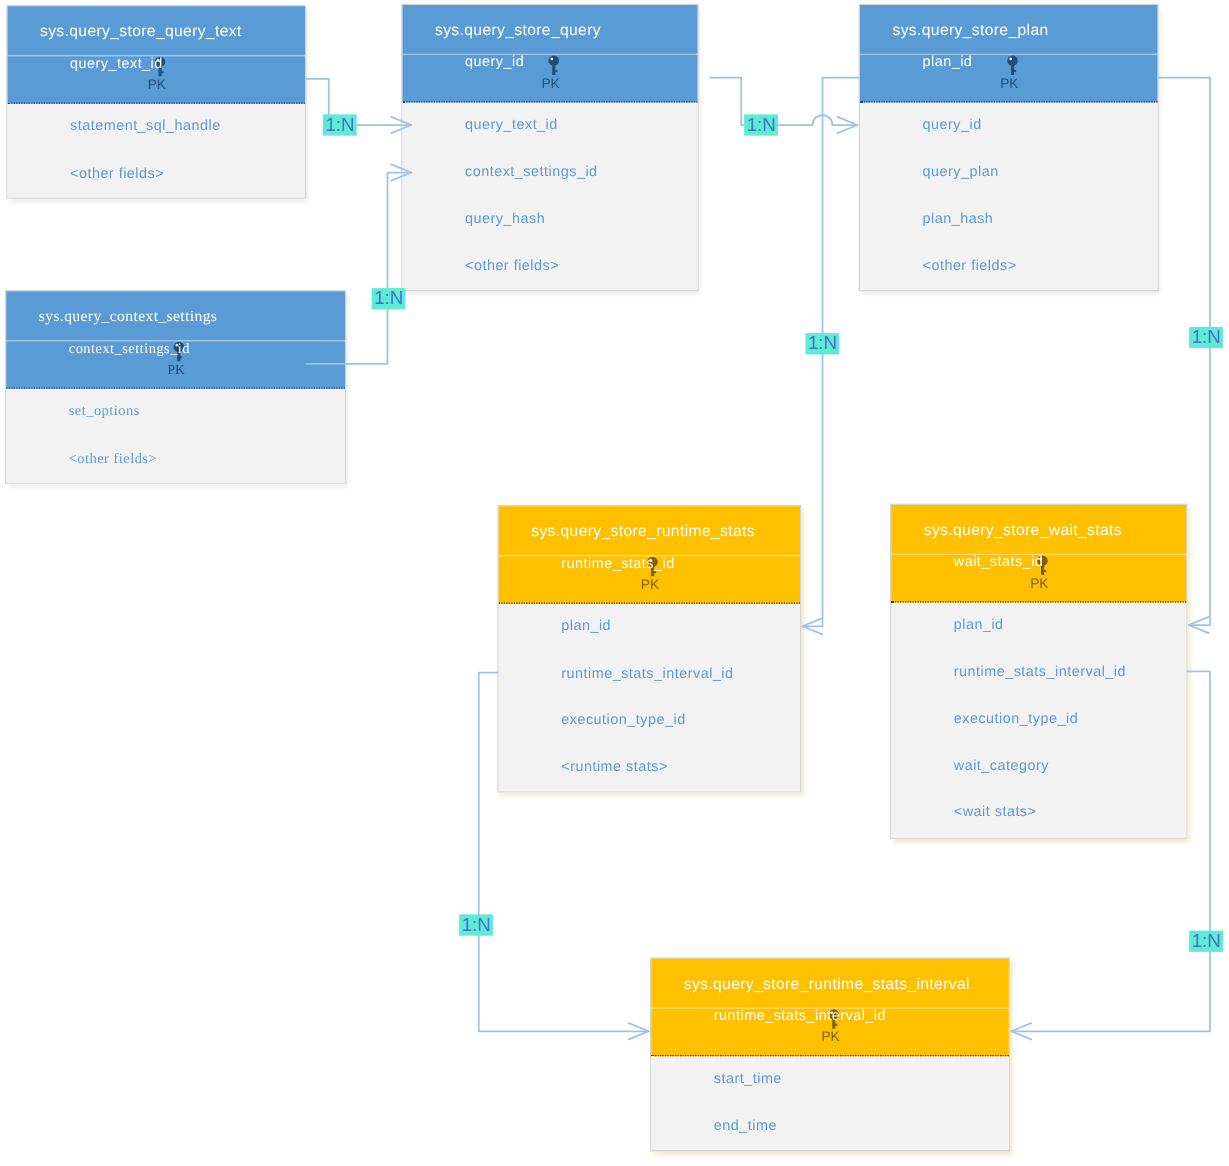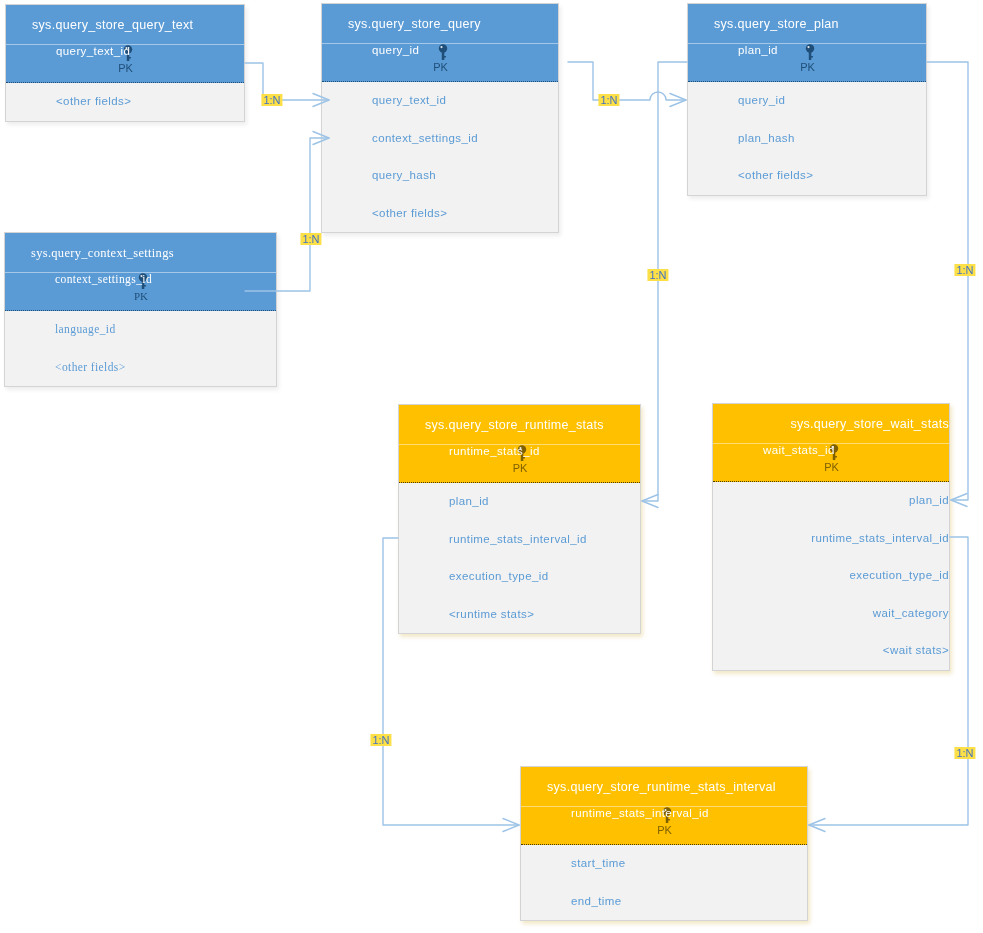--- a/index.html
+++ b/index.html
@@ -38,28 +38,28 @@
   .etable.orange .tbl-header,.etable.orange .pk-row{background:#ffc000;}
   .etable.orange .pk-row{border-bottom:1px dotted #4a3b00;}
   .etable.orange .key-icon,.etable.orange .pk-badge{color:#7f6000;}
   .etable.orange{box-shadow:2px 3px 4px rgba(196,150,0,0.22);}
   
   .t0{left:5px;  top:4px;   width:240px;}
   .t1{left:321px;top:3px;   width:238px;}
   .t2{left:687px;top:3px;   width:240px;}
   .t3{left:4px;  top:232px; width:273px;font-family:Liberation Serif, serif;}
   .t4{left:398px;top:404px; width:243px;}
-  .t5{left:712px;top:403px; width:238px;text-align:right;}
+  .t5{left:712px;top:403px; width:238px;}
   .t6{left:520px;top:766px; width:288px;}
   
   #connector-layer{position:absolute;left:0;top:0;z-index:2;pointer-events:none;}
   
   .card{
     position:absolute;transform:translate(-50%,-50%);z-index:3;
-    background:#fde047;color:#4472c4;font-size:11px;padding:0 2px;white-space:nowrap;
+    background:#5eead4;color:#4472c4;font-size:15px;padding:0 2px;white-space:nowrap;
   }
   .r0{left:272px;top:100px;}
   .r1{left:311px;top:239px;}
   .r2{left:609px;top:100px;}
   .r3{left:658px;top:275px;}
   .r4{left:965px;top:270px;}
   .r5{left:381px;top:740px;}
   .r6{left:965px;top:753px;}
 </style>
 </head>
@@ -74,20 +74,21 @@
         <svg width="11" height="17" viewBox="0 0 11 17">
             <circle cx="5" cy="4.5" r="4.2" fill="currentColor"></circle>
             <circle cx="3.5" cy="3.1" r="1.1" fill="#fff" opacity="0.85"></circle>
             <path d="M3.8 8 h2.5 v4 h1.6 v1.6 h-1.6 v2.4 h-2.5 z" fill="currentColor"></path>
           </svg>
       </span>
       <span class="pk-badge">PK</span>
       <span class="pk-field">query_text_id</span>
     </div>
     <div class="tbl-body">
+      <div class="field-row">statement_sql_handle</div>
       <div class="field-row">&lt;other fields&gt;</div>
     </div>
   </div>
 
   <div class="etable blue t1">
     <div class="tbl-header">sys.query_store_query</div>
     <div class="pk-row">
       <span class="key-icon">
         <svg width="11" height="17" viewBox="0 0 11 17">
             <circle cx="5" cy="4.5" r="4.2" fill="currentColor"></circle>
@@ -114,40 +115,41 @@
             <circle cx="5" cy="4.5" r="4.2" fill="currentColor"></circle>
             <circle cx="3.5" cy="3.1" r="1.1" fill="#fff" opacity="0.85"></circle>
             <path d="M3.8 8 h2.5 v4 h1.6 v1.6 h-1.6 v2.4 h-2.5 z" fill="currentColor"></path>
           </svg>
       </span>
       <span class="pk-badge">PK</span>
       <span class="pk-field">plan_id</span>
     </div>
     <div class="tbl-body">
       <div class="field-row">query_id</div>
+      <div class="field-row">query_plan</div>
       <div class="field-row">plan_hash</div>
       <div class="field-row">&lt;other fields&gt;</div>
     </div>
   </div>
 
   <div class="etable blue t3">
     <div class="tbl-header">sys.query_context_settings</div>
     <div class="pk-row">
       <span class="key-icon">
         <svg width="11" height="17" viewBox="0 0 11 17">
             <circle cx="5" cy="4.5" r="4.2" fill="currentColor"></circle>
             <circle cx="3.5" cy="3.1" r="1.1" fill="#fff" opacity="0.85"></circle>
             <path d="M3.8 8 h2.5 v4 h1.6 v1.6 h-1.6 v2.4 h-2.5 z" fill="currentColor"></path>
           </svg>
       </span>
       <span class="pk-badge">PK</span>
       <span class="pk-field">context_settings_id</span>
     </div>
     <div class="tbl-body">
-      <div class="field-row">language_id</div>
+      <div class="field-row">set_options</div>
       <div class="field-row">&lt;other fields&gt;</div>
     </div>
   </div>
 
   <div class="etable orange t4">
     <div class="tbl-header">sys.query_store_runtime_stats</div>
     <div class="pk-row">
       <span class="key-icon">
         <svg width="11" height="17" viewBox="0 0 11 17">
             <circle cx="5" cy="4.5" r="4.2" fill="currentColor"></circle>

